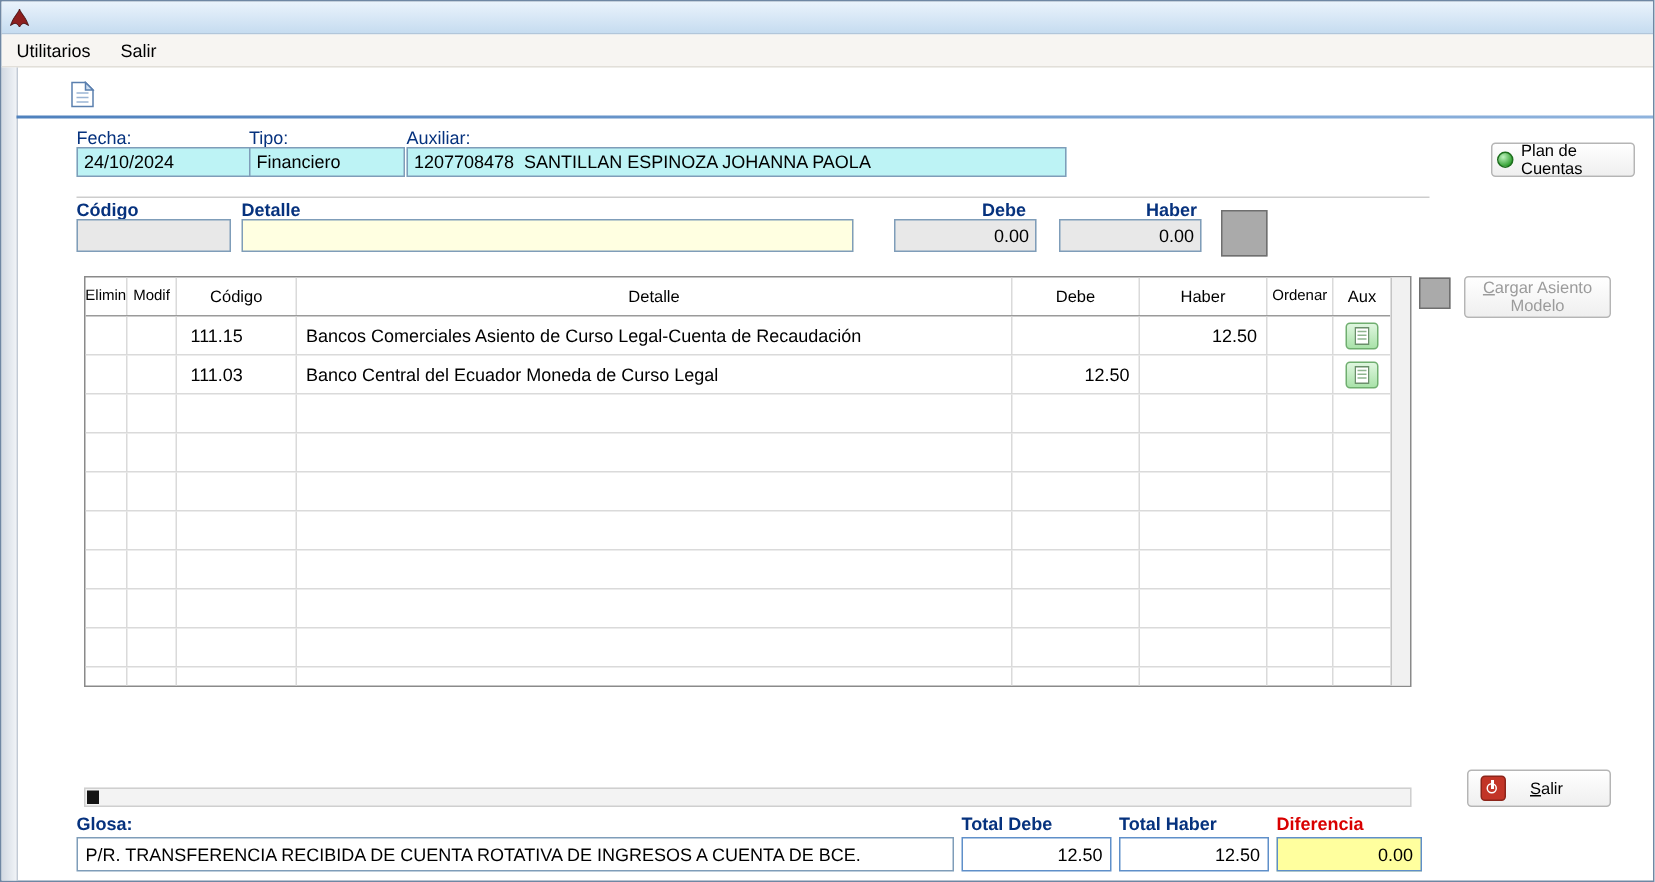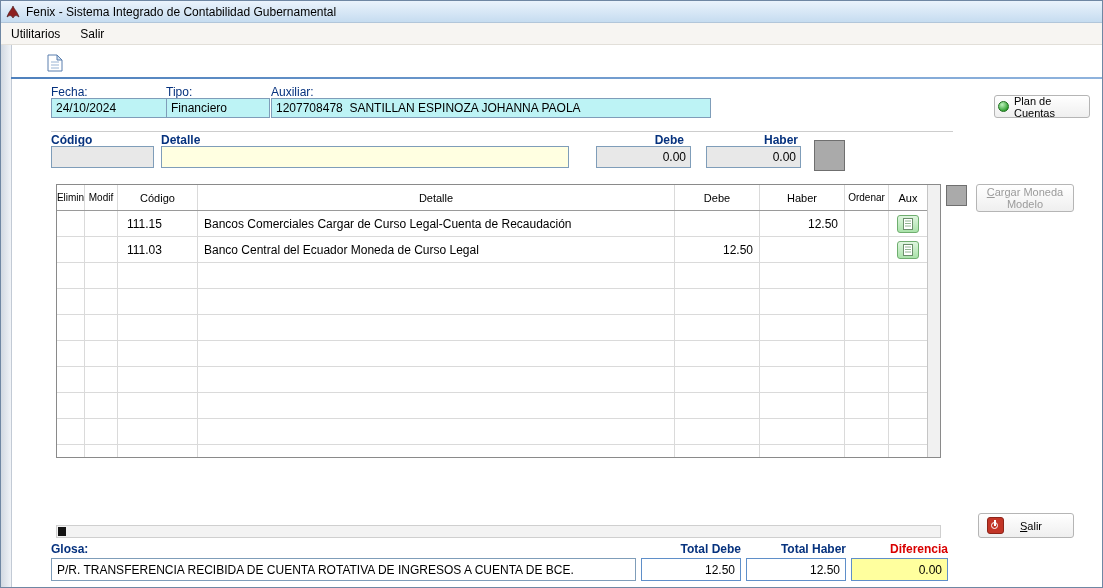--- a/index.html
+++ b/index.html
@@ -16,21 +16,21 @@
 
   
   .tool-icon{position:absolute;left:44px;top:52px;width:20px;height:20px;display:flex;align-items:center;justify-content:center;cursor:pointer;}
   .blue-rule{position:absolute;left:10px;top:76px;width:1093px;height:2px;background:linear-gradient(to right,#4f81bd,#8fb3dd);}
 
   
   .lbl{position:absolute;font-size:12px;color:#06327e;white-space:nowrap;}
   .lbl.b{font-weight:bold;}
   .lbl.red{color:#d90000;font-weight:bold;}
   .tr{text-align:right;}
-  .tc{text-align:right;}
+  .tc{text-align:left;}
   .field{position:absolute;border:1px solid #7f9db9;font-size:12px;padding:0 4px;font-family:"Liberation Sans",sans-serif;box-sizing:border-box;color:#000;outline:none;}
   .cyan{background:#bdf3f5;}
   .greyf{background:#e8e8e8;}
   .yellowf{background:#ffffe1;}
   .num{text-align:right;}
   .sep-line{position:absolute;left:50px;top:130px;width:902px;height:1px;background:#cdcdcd;}
 
   
   .btn{position:absolute;background:linear-gradient(#ffffff,#efefef);border:1px solid #b5b5b5;border-radius:3px;font-size:11px;display:flex;align-items:center;justify-content:center;gap:5px;cursor:pointer;color:#000;box-sizing:border-box;padding:1px 3px;}
   .btn .lines{display:flex;flex-direction:column;align-items:center;line-height:12px;}
@@ -74,21 +74,20 @@
 <body>
 
 <div class="window">
 
   <div class="titlebar">
     <span style="display:flex;">
       <svg width="16" height="14" viewBox="0 0 16 14">
         <path d="M2 12 C4 6 7 4 8 1 C9 4 12 6 14 12 C11 10 10 10 8 13 C6 10 5 10 2 12 Z" fill="#8d1f1f" stroke="#3d0d0d" stroke-width="0.6"></path>
       </svg>
     </span>
-    <span class="title-text">Fenix - Sistema Integrado de Contabilidad Gubernamental</span>
   </div>
 
   <div class="menubar">
     <span class="menu-item">Utilitarios</span>
     <span class="menu-item">Salir</span>
   </div>
 
   <div class="left-strip"></div>
 
   <span class="tool-icon">
@@ -138,21 +137,21 @@
         <div>Debe</div>
         <div>Haber</div>
         <div class="hsmall">Ordenar</div>
         <div>Aux</div>
       </div>
       <div>
           <div class="trow">
     <div></div>
     <div></div>
     <div class="c-codigo">111.15</div>
-    <div class="c-detalle">Bancos Comerciales Cargar de Curso Legal-Cuenta de Recaudación</div>
+    <div class="c-detalle">Bancos Comerciales Asiento de Curso Legal-Cuenta de Recaudación</div>
     <div class="c-num"></div>
     <div class="c-num">12.50</div>
     <div></div>
     <div class="c-aux">
       <span class="aux-btn">
         <svg width="10" height="12" viewBox="0 0 10 12">
           <rect x="0.5" y="0.5" width="9" height="11" fill="#ffffff" stroke="#6b8f6b"></rect>
           <line x1="2" y1="3" x2="8" y2="3" stroke="#8fb58f"></line>
           <line x1="2" y1="5.5" x2="8" y2="5.5" stroke="#8fb58f"></line>
           <line x1="2" y1="8" x2="8" y2="8" stroke="#8fb58f"></line>
@@ -374,21 +373,21 @@
     <div class="grid-vscroll"></div>
   </div>
 
   <div class="hscroll">
     <div class="hthumb"></div>
   </div>
 
   <span class="grey-square" style="left:945px;top:184px;width:21px;height:21px;"></span>
   <div class="btn disabled" style="left:975px;top:183px;width:98px;height:28px;">
     <span class="lines">
-      <span class="accel">Cargar Moneda</span>
+      <span class="accel">Cargar Asiento</span>
       <span>Modelo</span>
     </span>
   </div>
 
   <div class="btn" style="left:977px;top:512px;width:96px;height:25px;justify-content:flex-start;padding-left:8px;gap:16px;">
     <span class="power-icon"></span>
     <span class="accel">Salir</span>
   </div>
 
   <span class="lbl b" style="left:50px;top:541px;">Glosa:</span>

